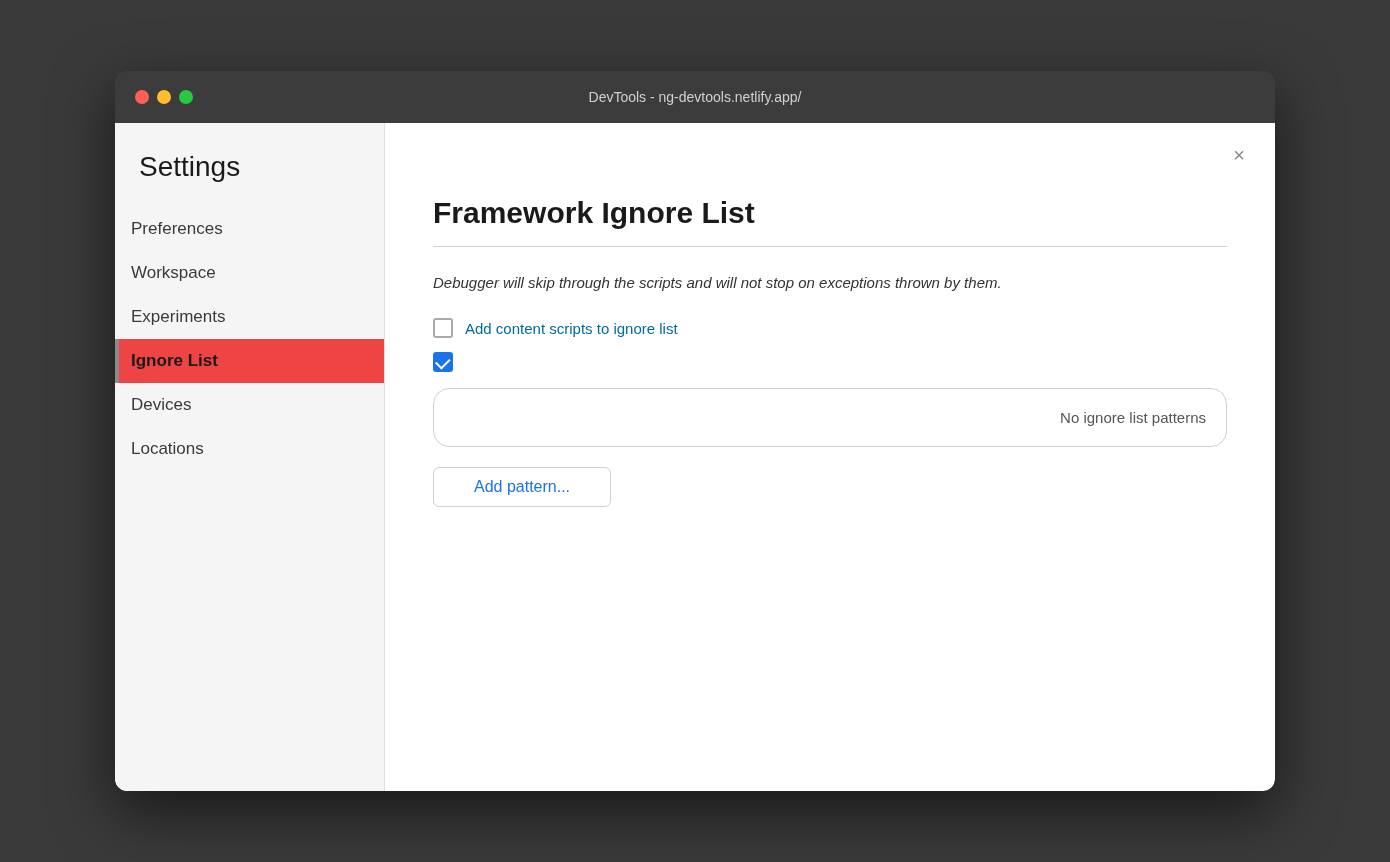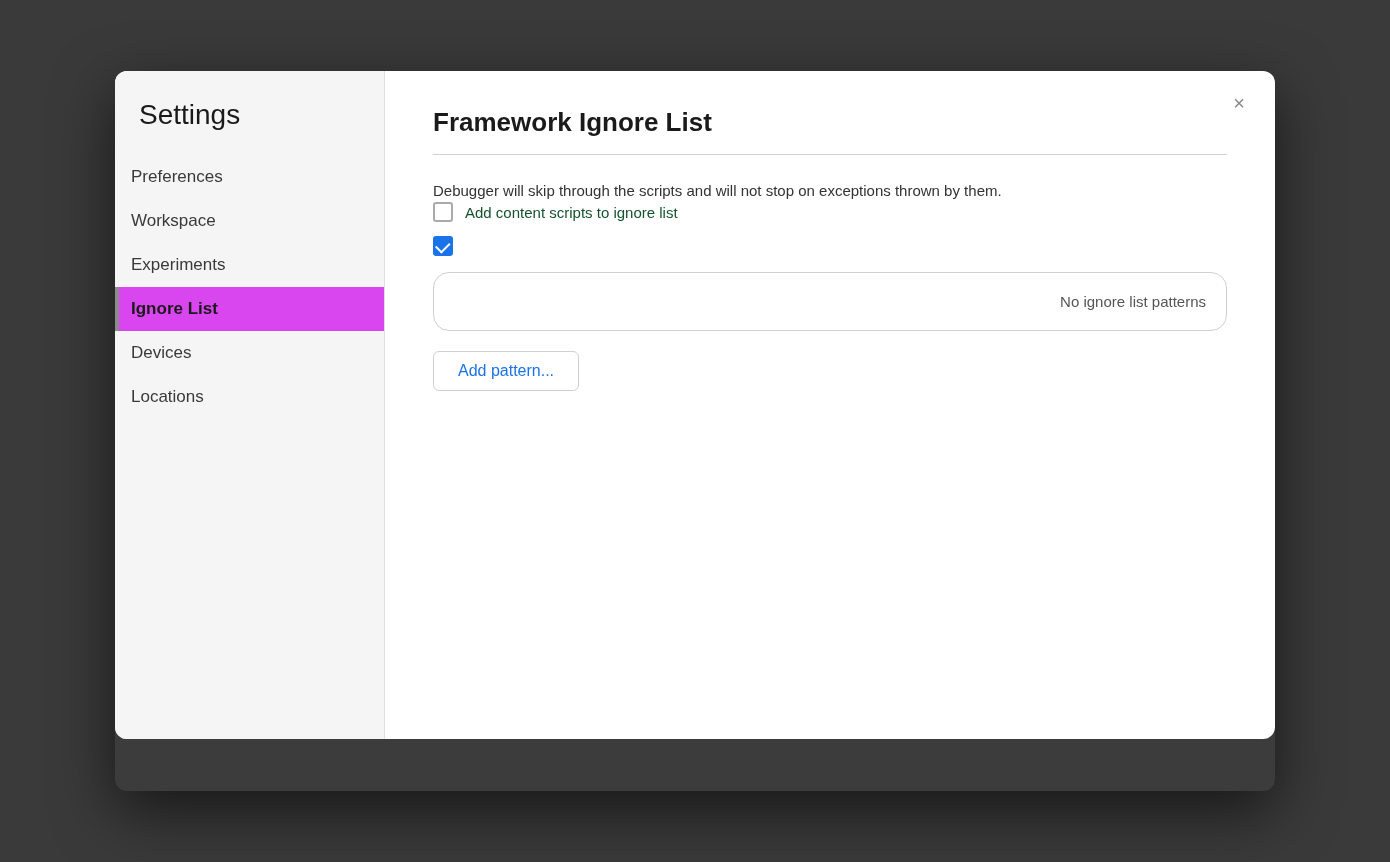--- a/index.html
+++ b/index.html
@@ -92,21 +92,21 @@
     .sidebar-nav-item {
       padding: 12px 16px;
       font-size: 17px;
       color: #3a3a3a;
       cursor: pointer;
       border-radius: 0;
       position: relative;
     }
 
     .sidebar-nav-item.active {
-      background: #d946ef;
+      background: #ef4444;
       font-weight: 600;
       color: #1a1a1a;
     }
 
     .sidebar-nav-item.active::before {
       content: '';
       position: absolute;
       left: 0;
       top: 0;
       bottom: 0;
@@ -133,37 +133,40 @@
       cursor: pointer;
       color: #888;
       font-size: 20px;
       line-height: 1;
       background: none;
       border: none;
       padding: 0;
     }
 
     .page-title {
-      font-size: 26px;
+      font-size: 30px;
       font-weight: 700;
       color: #1a1a1a;
       margin-bottom: 16px;
+      margin-top: 37px;
     }
 
     .divider {
       border: none;
       border-top: 1px solid #d0d0d0;
       margin-bottom: 24px;
     }
 
     .description {
       font-size: 15px;
       color: #333;
       line-height: 1.55;
+      margin-bottom: 24px;
       max-width: 720px;
+      font-style: italic;
     }
 
     .checkbox-row {
       display: flex;
       align-items: center;
       gap: 12px;
       margin-bottom: 14px;
     }
 
     .checkbox-custom {
@@ -189,51 +192,59 @@
       display: block;
       width: 11px;
       height: 7px;
       border-left: 2px solid #fff;
       border-bottom: 2px solid #fff;
       transform: rotate(-45deg) translateY(-1px);
     }
 
     .checkbox-label {
       font-size: 15px;
-      color: #14532d;
+      color: #0369a1;
     }
 
     .patterns-box {
       border: 1px solid #d0d0d0;
       border-radius: 16px;
       padding: 20px;
       text-align: right;
       color: #555;
       font-size: 15px;
       margin-bottom: 20px;
       margin-top: 16px;
       background: #fff;
       max-width: 820px;
     }
 
     .add-pattern-btn {
       border: 1px solid #d0d0d0;
       border-radius: 6px;
-      padding: 10px 24px;
+      padding: 10px 40px;
       background: #fff;
       color: #1a73e8;
       font-size: 16px;
       font-weight: 500;
       cursor: pointer;
     }
   </style>
 </head>
 <body>
 
 <div class="window-outer">
+  <div class="title-bar">
+    <div class="traffic-lights">
+      <div class="traffic-light close"></div>
+      <div class="traffic-light minimize"></div>
+      <div class="traffic-light maximize"></div>
+    </div>
+    <span class="title-bar-text">DevTools - ng-devtools.netlify.app/</span>
+  </div>
   <div class="window-content">
     <div class="sidebar">
       <div class="sidebar-title">Settings</div>
       <ul class="sidebar-nav">
         <li class="sidebar-nav-item">
           <span>Preferences</span>
         </li>
         <li class="sidebar-nav-item">
           <span>Workspace</span>
         </li>

